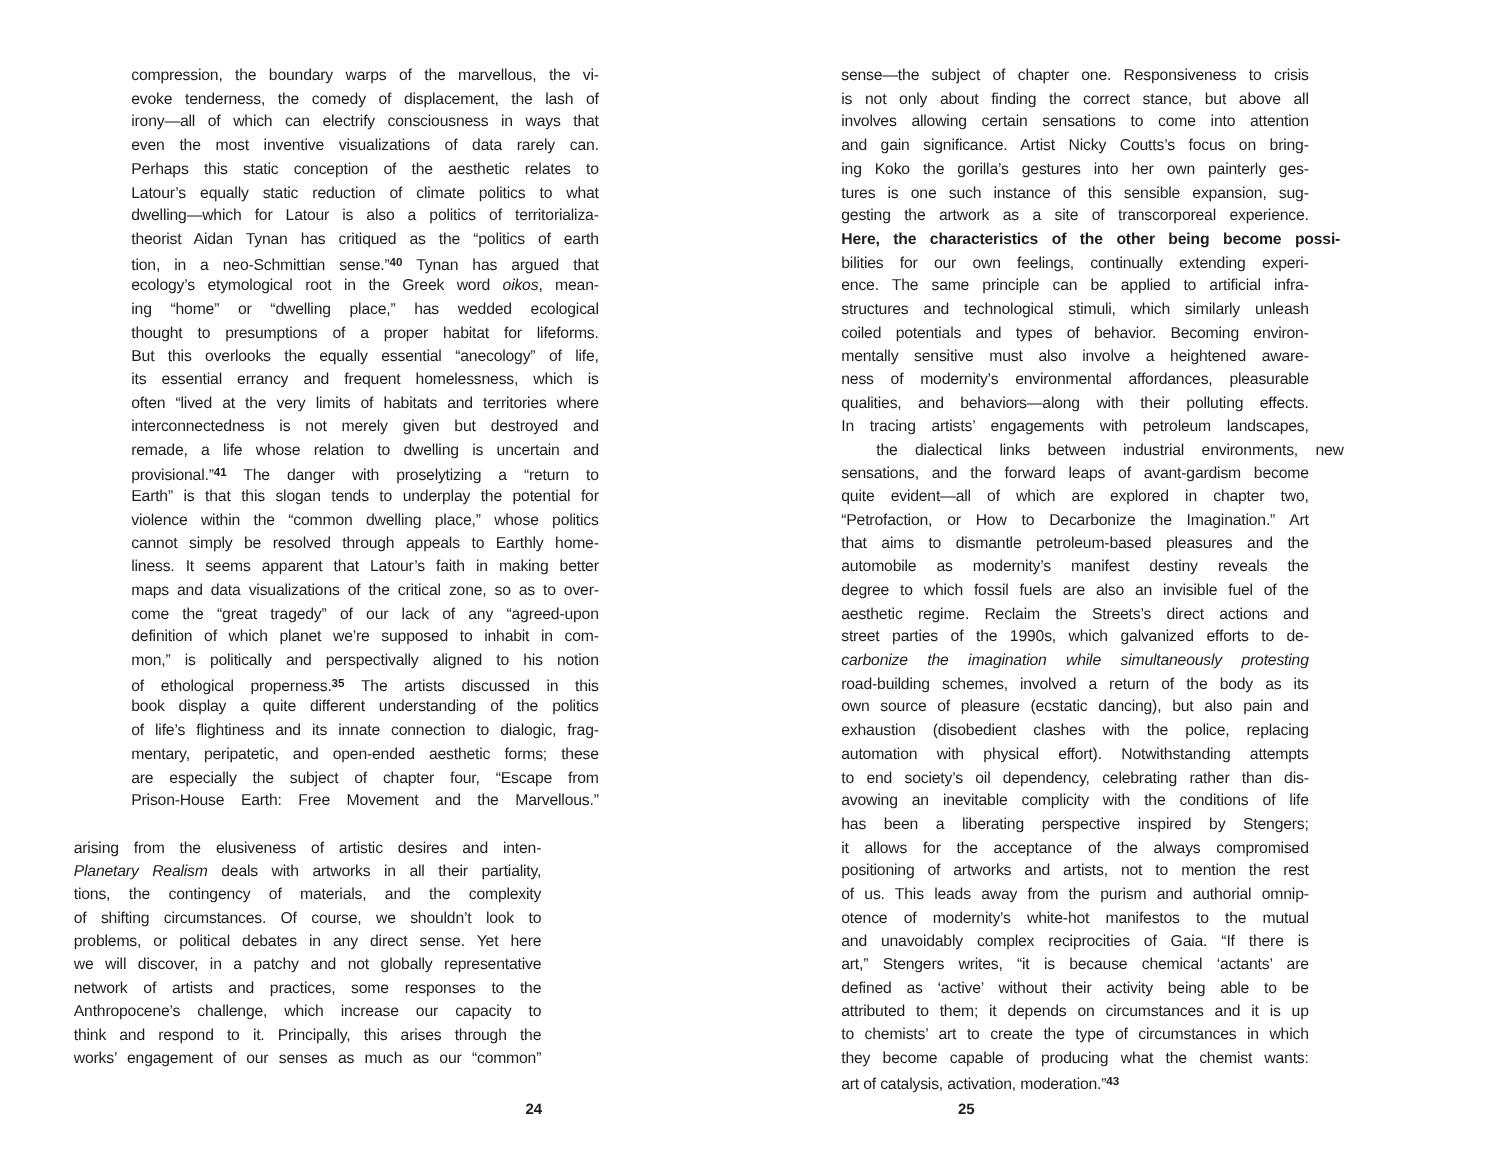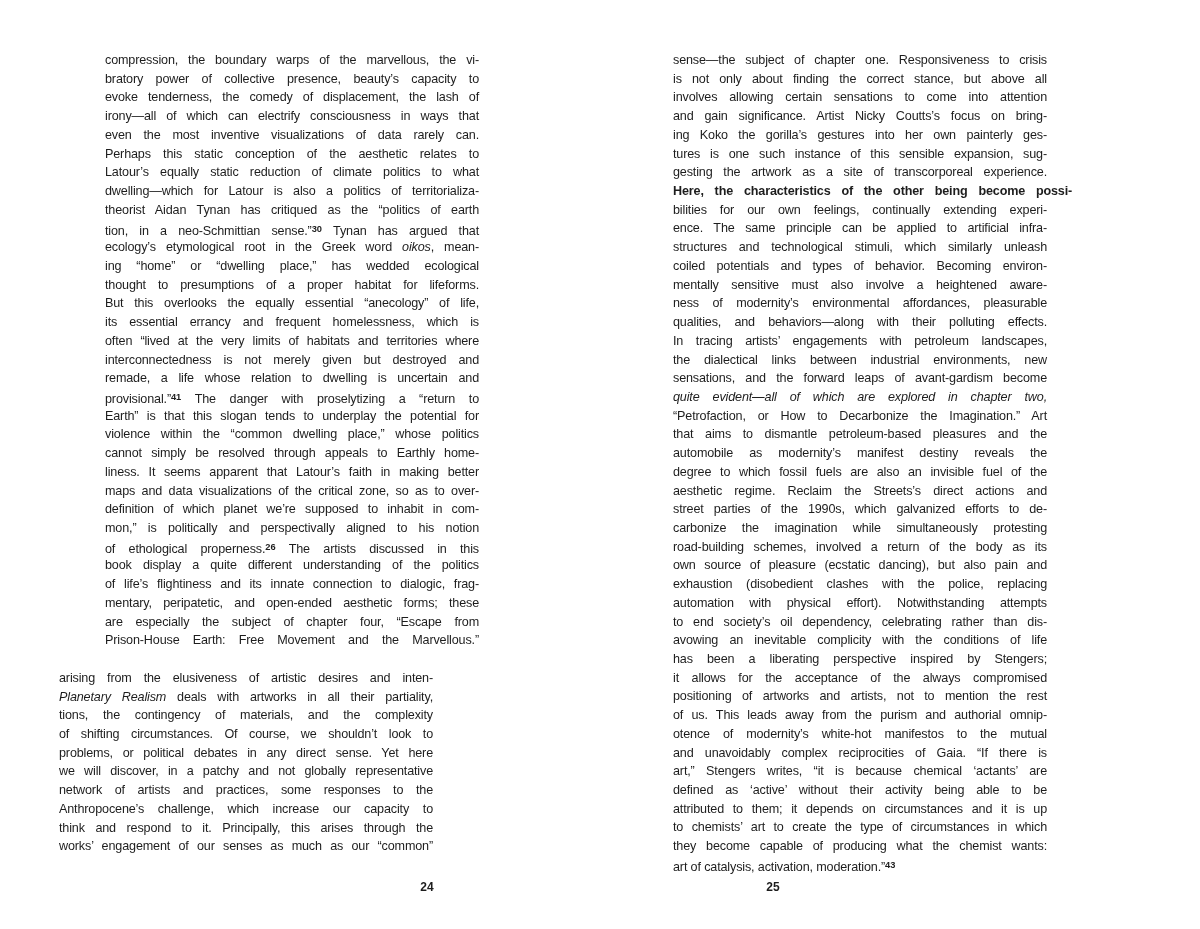--- a/index.html
+++ b/index.html
@@ -23,46 +23,46 @@
   }
   #pn-left{left:409px;}
   #pn-right{left:755px;}
 </style>
 </head>
 <body style="background: rgb(255, 255, 255); color: rgb(29, 29, 29);">
 
 <div class="spread">
   <div class="col" id="block1">
       <div class="line"><span class="ln" style="word-spacing: 6.625px;">compression, the boundary warps of the marvellous, the vi-</span></div>
-      <div class="line"><span class="ln" style="word-spacing: 9.10268px;">bratory power of collective presence, beauty’s capacity to</span></div>
       <div class="line"><span class="ln" style="word-spacing: 6.77734px;">evoke tenderness, the comedy of displacement, the lash of</span></div>
       <div class="line"><span class="ln" style="word-spacing: 6.73242px;">irony—all of which can electrify consciousness in ways that</span></div>
       <div class="line"><span class="ln" style="word-spacing: 8.46094px;">even the most inventive visualizations of data rarely can.</span></div>
       <div class="line"><span class="ln" style="word-spacing: 8.89648px;">Perhaps this static conception of the aesthetic relates to</span></div>
       <div class="line"><span class="ln" style="word-spacing: 7.875px;">Latour’s equally static reduction of climate politics to what</span></div>
       <div class="line"><span class="ln" style="word-spacing: 7.1582px;">dwelling—which for Latour is also a politics of territorializa-</span></div>
       <div class="line"><span class="ln" style="word-spacing: 7.11111px;">theorist Aidan Tynan has critiqued as the “politics of earth</span></div>
-      <div class="line"><span class="ln" style="word-spacing: 7.92188px;">tion, in a neo-Schmittian sense.”<span class="sup">30</span> Tynan has argued that</span></div>
+      <div class="line"><span class="ln" style="word-spacing: 7.92188px;">tion, in a neo-Schmittian sense.”<span class="sup">40</span> Tynan has argued that</span></div>
       <div class="line"><span class="ln" style="word-spacing: 6.65234px;">ecology’s etymological root in the Greek word <span class="it">oikos</span>, mean-</span></div>
       <div class="line"><span class="ln" style="word-spacing: 11.6607px;">ing “home” or “dwelling place,” has wedded ecological</span></div>
       <div class="line"><span class="ln" style="word-spacing: 8.63477px;">thought to presumptions of a proper habitat for lifeforms.</span></div>
       <div class="line"><span class="ln" style="word-spacing: 7.46484px;">But this overlooks the equally essential “anecology” of life,</span></div>
       <div class="line"><span class="ln" style="word-spacing: 8.74777px;">its essential errancy and frequent homelessness, which is</span></div>
       <div class="line"><span class="ln" style="word-spacing: 4.775px;">often “lived at the very limits of habitats and territories where</span></div>
       <div class="line"><span class="ln" style="word-spacing: 8.62277px;">interconnectedness is not merely given but destroyed and</span></div>
       <div class="line"><span class="ln" style="word-spacing: 7.36285px;">remade, a life whose relation to dwelling is uncertain and</span></div>
       <div class="line"><span class="ln" style="word-spacing: 10.2812px;">provisional.”<span class="sup">41</span> The danger with proselytizing a “return to</span></div>
       <div class="line"><span class="ln" style="word-spacing: 5.09063px;">Earth” is that this slogan tends to underplay the potential for</span></div>
       <div class="line"><span class="ln" style="word-spacing: 7.39286px;">violence within the “common dwelling place,” whose politics</span></div>
       <div class="line"><span class="ln" style="word-spacing: 5.92188px;">cannot simply be resolved through appeals to Earthly home-</span></div>
       <div class="line"><span class="ln" style="word-spacing: 5.53819px;">liness. It seems apparent that Latour’s faith in making better</span></div>
       <div class="line"><span class="ln" style="word-spacing: 3.06676px;">maps and data visualizations of the critical zone, so as to over-</span></div>
+      <div class="line"><span class="ln" style="word-spacing: 7.32986px;">come the “great tragedy” of our lack of any “agreed-upon</span></div>
       <div class="line"><span class="ln" style="word-spacing: 5.99653px;">definition of which planet we’re supposed to inhabit in com-</span></div>
       <div class="line"><span class="ln" style="word-spacing: 7.99219px;">mon,” is politically and perspectivally aligned to his notion</span></div>
-      <div class="line"><span class="ln" style="word-spacing: 9.97991px;">of ethological properness.<span class="sup">26</span> The artists discussed in this</span></div>
+      <div class="line"><span class="ln" style="word-spacing: 9.97991px;">of ethological properness.<span class="sup">35</span> The artists discussed in this</span></div>
       <div class="line"><span class="ln" style="word-spacing: 7.82227px;">book display a quite different understanding of the politics</span></div>
       <div class="line"><span class="ln" style="word-spacing: 5.5px;">of life’s flightiness and its innate connection to dialogic, frag-</span></div>
       <div class="line"><span class="ln" style="word-spacing: 7.95833px;">mentary, peripatetic, and open-ended aesthetic forms; these</span></div>
       <div class="line"><span class="ln" style="word-spacing: 9.38672px;">are especially the subject of chapter four, “Escape from</span></div>
       <div class="line"><span class="ln" style="word-spacing: 9.90104px;">Prison-House Earth: Free Movement and the Marvellous.”</span></div>
     </div>
   <div class="col" id="block2">
       <div class="line"><span class="ln" style="word-spacing: 8.65625px;">arising from the elusiveness of artistic desires and inten-</span></div>
       <div class="line"><span class="ln" style="word-spacing: 7.51953px;"><span class="it">Planetary Realism</span> deals with artworks in all their partiality,</span></div>
       <div class="line"><span class="ln" style="word-spacing: 11.404px;">tions, the contingency of materials, and the complexity</span></div>
@@ -84,30 +84,30 @@
       <div class="line"><span class="ln" style="word-spacing: 7.42969px;">gesting the artwork as a site of transcorporeal experience.</span></div>
       <div class="line"><span class="ln" style="word-spacing: 7.49805px; font-weight: bold;">Here, the characteristics of the other being become possi-</span></div>
       <div class="line"><span class="ln" style="word-spacing: 9.70982px;">bilities for our own feelings, continually extending experi-</span></div>
       <div class="line"><span class="ln" style="word-spacing: 7.18924px;">ence. The same principle can be applied to artificial infra-</span></div>
       <div class="line"><span class="ln" style="word-spacing: 8.5599px;">structures and technological stimuli, which similarly unleash</span></div>
       <div class="line"><span class="ln" style="word-spacing: 8.16518px;">coiled potentials and types of behavior. Becoming environ-</span></div>
       <div class="line"><span class="ln" style="word-spacing: 9.22545px;">mentally sensitive must also involve a heightened aware-</span></div>
       <div class="line"><span class="ln" style="word-spacing: 10.125px;">ness of modernity’s environmental affordances, pleasurable</span></div>
       <div class="line"><span class="ln" style="word-spacing: 9.84896px;">qualities, and behaviors—along with their polluting effects.</span></div>
       <div class="line"><span class="ln" style="word-spacing: 9.25781px;">In tracing artists’ engagements with petroleum landscapes,</span></div>
-      <div class="line"><span class="ln" style="word-spacing: 10.5807px;">the dialectical links between industrial environments, new</span></div>
+      <div class="line"><span class="ln" style="word-spacing: 10.5807px; margin-left: 28px;">the dialectical links between industrial environments, new</span></div>
       <div class="line"><span class="ln" style="word-spacing: 6.94643px;">sensations, and the forward leaps of avant-gardism become</span></div>
-      <div class="line"><span class="ln" style="word-spacing: 9.62695px; font-style: italic;">quite evident—all of which are explored in chapter two,</span></div>
+      <div class="line"><span class="ln" style="word-spacing: 9.62695px;">quite evident—all of which are explored in chapter two,</span></div>
       <div class="line"><span class="ln" style="word-spacing: 8.57143px;">“Petrofaction, or How to Decarbonize the Imagination.” Art</span></div>
       <div class="line"><span class="ln" style="word-spacing: 8.32366px;">that aims to dismantle petroleum-based pleasures and the</span></div>
       <div class="line"><span class="ln" style="word-spacing: 12.737px;">automobile as modernity’s manifest destiny reveals the</span></div>
       <div class="line"><span class="ln" style="word-spacing: 5.37926px;">degree to which fossil fuels are also an invisible fuel of the</span></div>
       <div class="line"><span class="ln" style="word-spacing: 8.90402px;">aesthetic regime. Reclaim the Streets’s direct actions and</span></div>
       <div class="line"><span class="ln" style="word-spacing: 6.72222px;">street parties of the 1990s, which galvanized efforts to de-</span></div>
-      <div class="line"><span class="ln" style="word-spacing: 12.2438px;">carbonize the imagination while simultaneously protesting</span></div>
+      <div class="line"><span class="ln" style="word-spacing: 12.2438px; font-style: italic;">carbonize the imagination while simultaneously protesting</span></div>
       <div class="line"><span class="ln" style="word-spacing: 6.36979px;">road-building schemes, involved a return of the body as its</span></div>
       <div class="line"><span class="ln" style="word-spacing: 5.29514px;">own source of pleasure (ecstatic dancing), but also pain and</span></div>
       <div class="line"><span class="ln" style="word-spacing: 10.3438px;">exhaustion (disobedient clashes with the police, replacing</span></div>
       <div class="line"><span class="ln" style="word-spacing: 12.1844px;">automation with physical effort). Notwithstanding attempts</span></div>
       <div class="line"><span class="ln" style="word-spacing: 6.55859px;">to end society’s oil dependency, celebrating rather than dis-</span></div>
       <div class="line"><span class="ln" style="word-spacing: 7.88477px;">avowing an inevitable complicity with the conditions of life</span></div>
       <div class="line"><span class="ln" style="word-spacing: 10.8013px;">has been a liberating perspective inspired by Stengers;</span></div>
       <div class="line"><span class="ln" style="word-spacing: 9.26172px;">it allows for the acceptance of the always compromised</span></div>
       <div class="line"><span class="ln" style="word-spacing: 7.08681px;">positioning of artworks and artists, not to mention the rest</span></div>
       <div class="line"><span class="ln" style="word-spacing: 4.91875px;">of us. This leads away from the purism and authorial omnip-</span></div>

